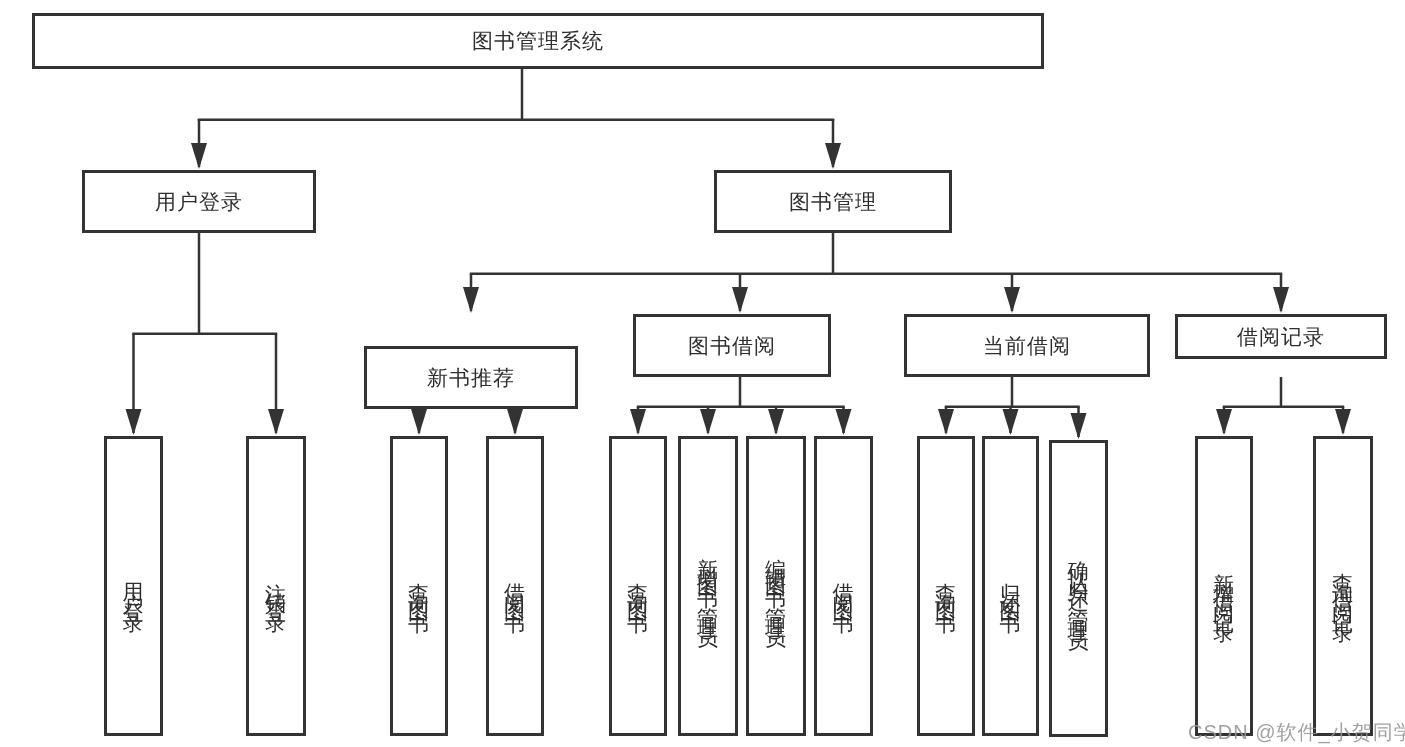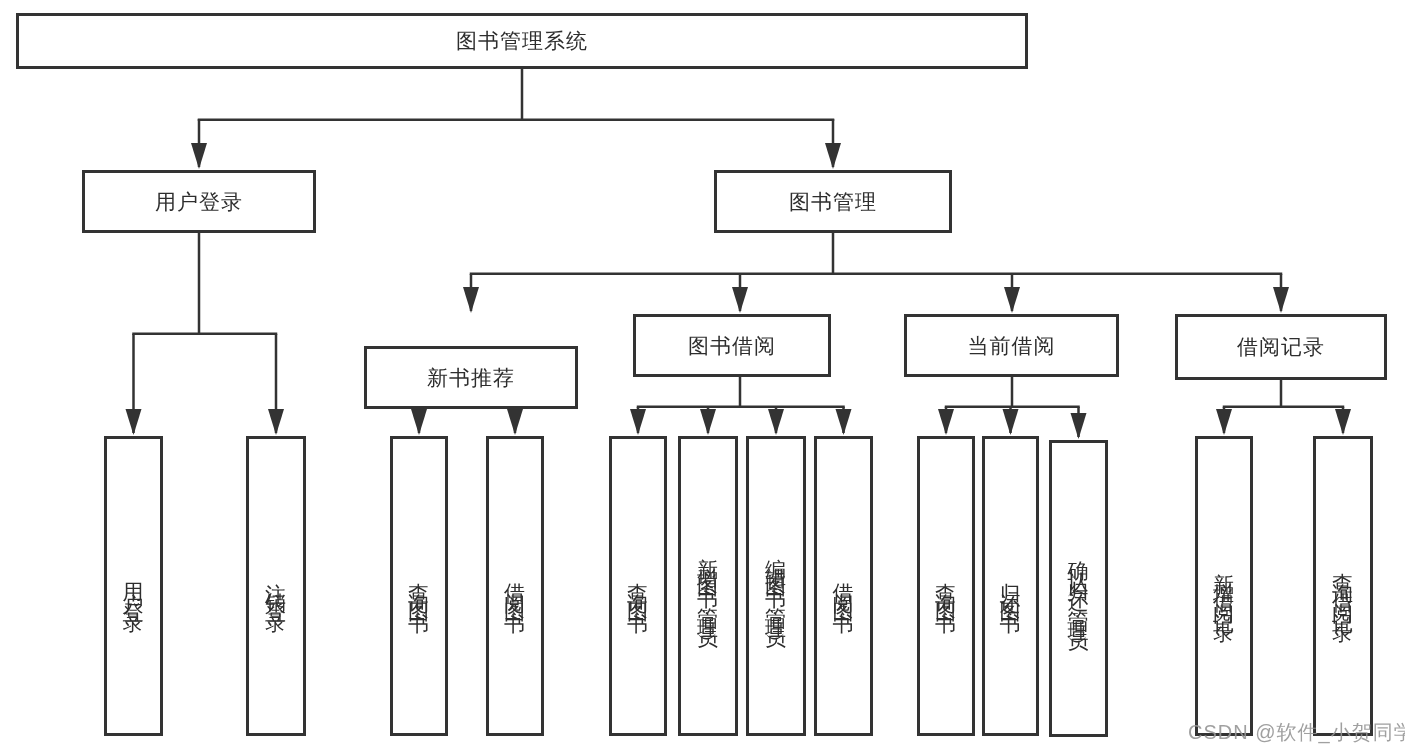--- a/index.html
+++ b/index.html
@@ -94,29 +94,29 @@
     <line x1="843.5" y1="407" x2="843.5" y2="433" stroke="#333333" stroke-width="2.5" marker-end="url(#arrow)"></line>
 
     <line x1="946" y1="407" x2="946" y2="433" stroke="#333333" stroke-width="2.5" marker-end="url(#arrow)"></line>
     <line x1="1010.5" y1="407" x2="1010.5" y2="433" stroke="#333333" stroke-width="2.5" marker-end="url(#arrow)"></line>
     <line x1="1078.5" y1="407" x2="1078.5" y2="437" stroke="#333333" stroke-width="2.5" marker-end="url(#arrow)"></line>
 
     <line x1="1224" y1="407" x2="1224" y2="433" stroke="#333333" stroke-width="2.5" marker-end="url(#arrow)"></line>
     <line x1="1343" y1="407" x2="1343" y2="433" stroke="#333333" stroke-width="2.5" marker-end="url(#arrow)"></line>
   </svg>
 
-  <div class="node h-node" style="left:16px; top:13px; width:1012px; height:56px;">图书管理系统</div>
+  <div class="node h-node" style="left:32px; top:13px; width:1012px; height:56px;">图书管理系统</div>
 
   <div class="node h-node" style="left:82px; top:170px; width:234px; height:63px;">用户登录</div>
   <div class="node h-node" style="left:714px; top:170px; width:238px; height:63px;">图书管理</div>
 
   <div class="node h-node" style="left:364px; top:314px; width:214px; height:63px;margin-top:32px;">新书推荐</div>
   <div class="node h-node" style="left:633px; top:314px; width:198px; height:63px;">图书借阅</div>
-  <div class="node h-node" style="left:904px; top:314px; width:215px; height:63px;">当前借阅</div>
-  <div class="node h-node" style="left:1175px; top:314px; width:212px; height:66px;">借阅记录</div>
+  <div class="node h-node" style="left:904px; top:314px; width:246px; height:63px;">当前借阅</div>
+  <div class="node h-node" style="left:1175px; top:314px; width:212px; height:45px;">借阅记录</div>
 
   <div class="node v-node" style="left:104px; top:436px; width:59px; height:300px;">用户登录</div>
   <div class="node v-node" style="left:246px; top:436px; width:60px; height:300px;">注销登录</div>
 
   <div class="node v-node" style="left:390px; top:436px; width:58px; height:300px;">查询图书</div>
   <div class="node v-node" style="left:486px; top:436px; width:58px; height:300px;">借阅图书</div>
 
   <div class="node v-node" style="left:609px; top:436px; width:58px; height:300px;">查询图书</div>
   <div class="node v-node" style="left:678px; top:436px; width:60px; height:300px;">新增图书（管理员）</div>
   <div class="node v-node" style="left:746px; top:436px; width:60px; height:300px;">编辑图书（管理员）</div>

